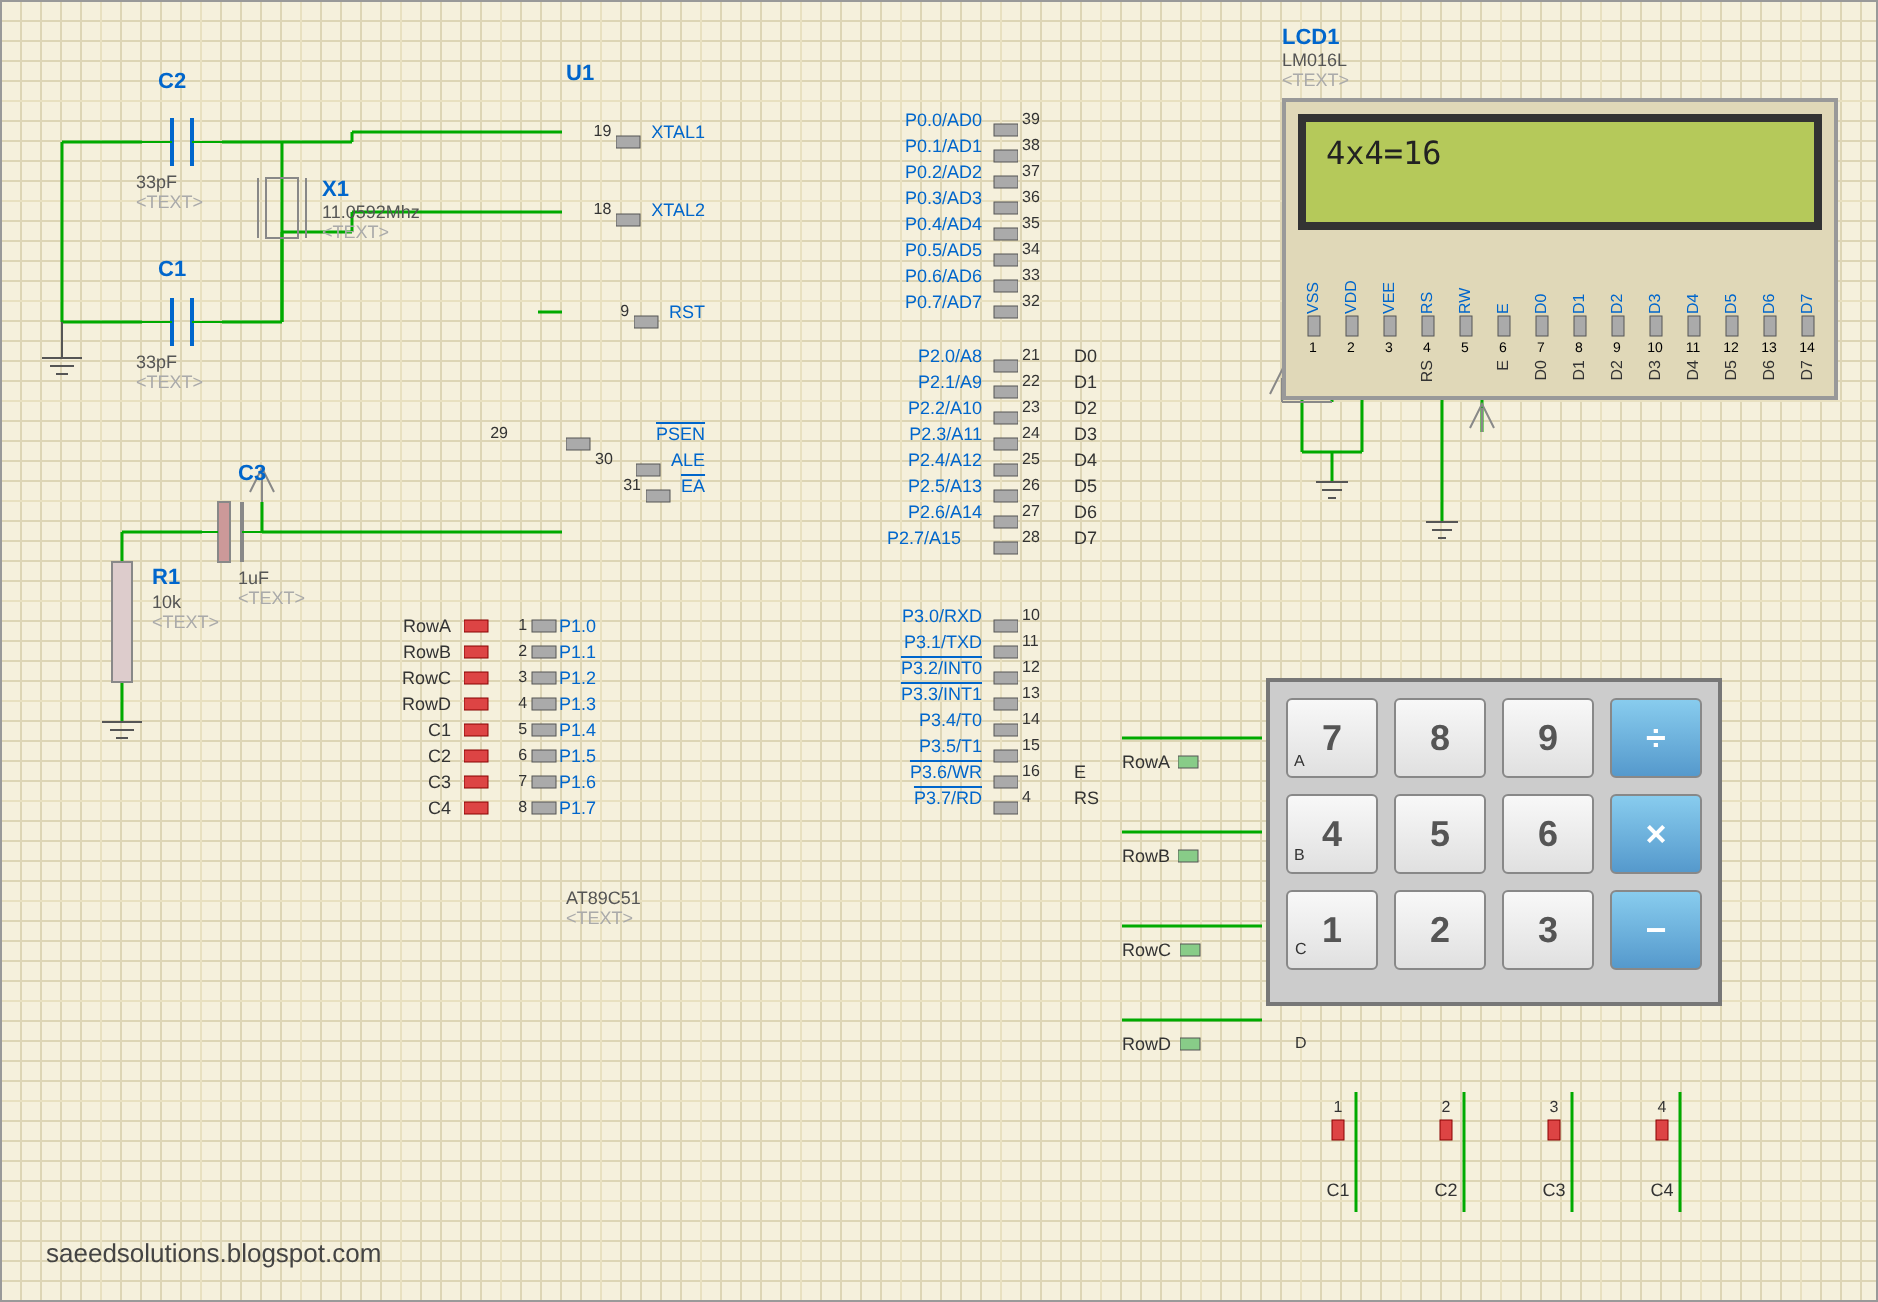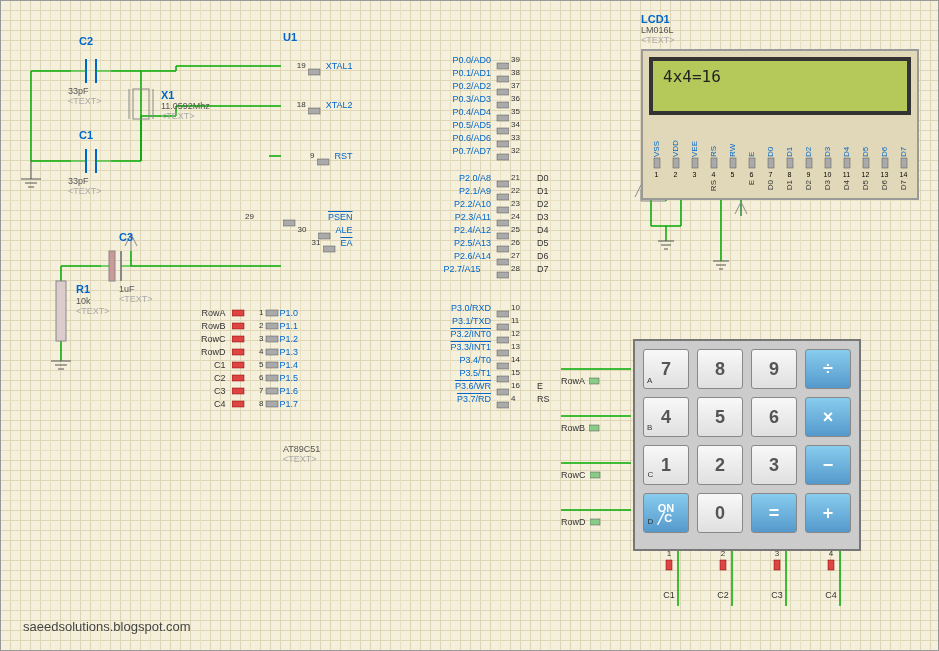--- a/index.html
+++ b/index.html
@@ -729,28 +729,20 @@
         <div class="kp-btn">5</div>
         <div class="kp-btn">6</div>
         <div class="kp-btn op">×</div>
     </div>
     <div style="display:flex;gap:8px;margin-bottom:8px">
       <div class="kp-btn">1</div>
         <div class="kp-btn">2</div>
         <div class="kp-btn">3</div>
         <div class="kp-btn op">−</div>
     </div>
-    <div style="display:flex;gap:8px;margin-bottom:8px">
-      <div class="kp-btn op">
-          <span style="font-size:11px;line-height:10px">ON<br>╱C</span>
-        </div>
-        <div class="kp-btn">0</div>
-        <div class="kp-btn op">=</div>
-        <div class="kp-btn op">+</div>
-    </div>
     </div>
 </div>
 
 <div id="kp-row-labels" style="position:absolute;left:560px;top:356px;">
     <div style="height:47px;display:flex;align-items:center;gap:4px">
       <span class="netlabel">RowA</span>
       <svg width="14" height="8">
         <rect class="pin-box-g" x="0" y="1" width="10" height="6"></rect>
       </svg>
       <span style="width:36px"></span>

